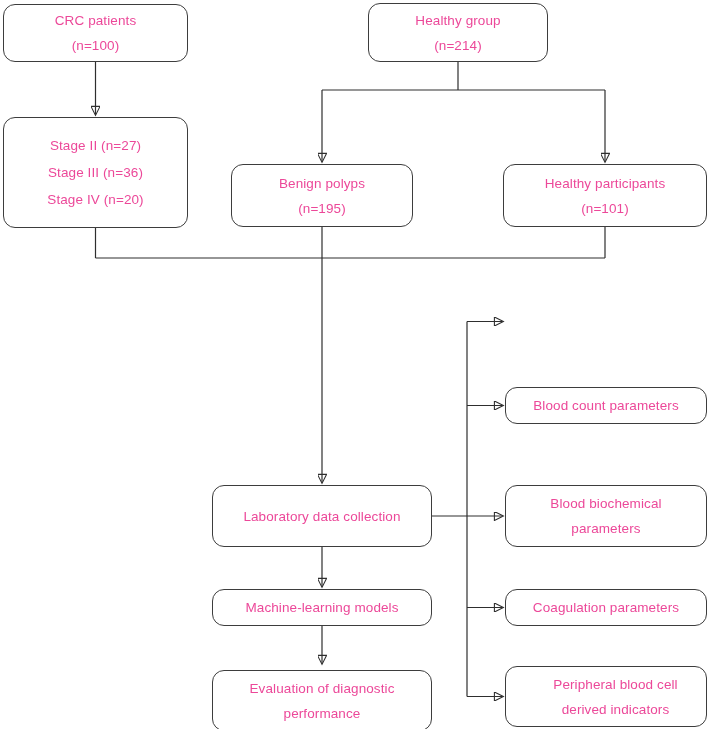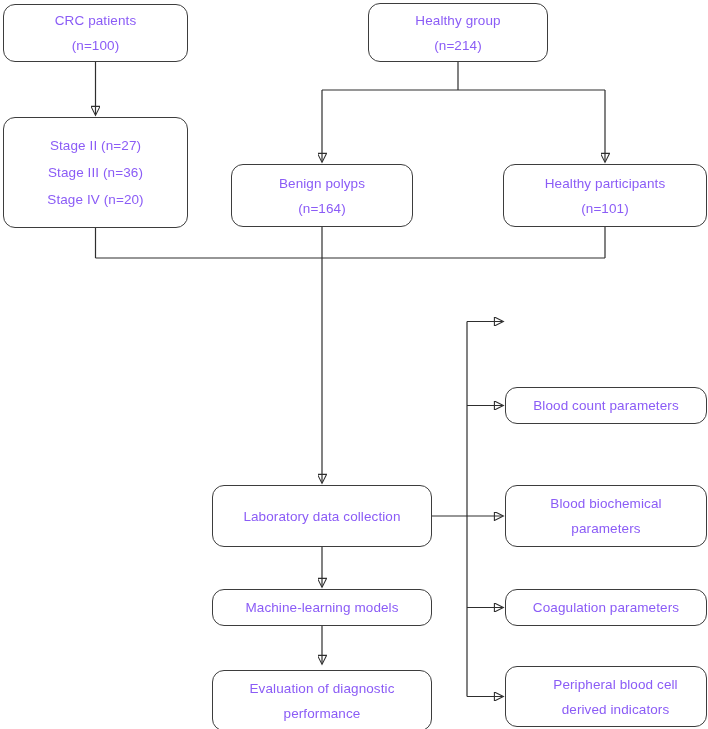--- a/index.html
+++ b/index.html
@@ -28,21 +28,21 @@
     position: absolute;
     background: #ffffff;
     border: 1.4px solid #3d3d3d;
     border-radius: 12px;
     display: flex;
     flex-direction: column;
     align-items: center;
     justify-content: center;
     text-align: center;
     font-size: 13.5px;
-    color: #8b5cf6;
+    color: #ec4899;
     line-height: 25px;
     letter-spacing: 0.1px;
   }
   .box .bl { white-space: nowrap; }
   .box.stages { line-height: 27px; }
 
   
   #b-crc        { left: 3px;   top: 4px;   width: 185px; height: 58px; }
   #b-control    { left: 368px; top: 3px;   width: 180px; height: 59px; }
   #b-stages     { left: 3px;   top: 117px; width: 185px; height: 111px; }
@@ -103,21 +103,21 @@
   </div>
 
   <div class="box stages" id="b-stages">
     <div class="bl">Stage II (n=27)</div>
     <div class="bl">Stage III (n=36)</div>
     <div class="bl">Stage IV (n=20)</div>
   </div>
 
   <div class="box" id="b-benign">
     <div class="bl">Benign polyps</div>
-    <div class="bl">(n=164)</div>
+    <div class="bl">(n=195)</div>
   </div>
 
   <div class="box" id="b-healthy">
     <div class="bl">Healthy participants</div>
     <div class="bl">(n=101)</div>
   </div>
 
   <div class="box" id="b-lab">
     <div class="bl">Laboratory data collection</div>
   </div>

